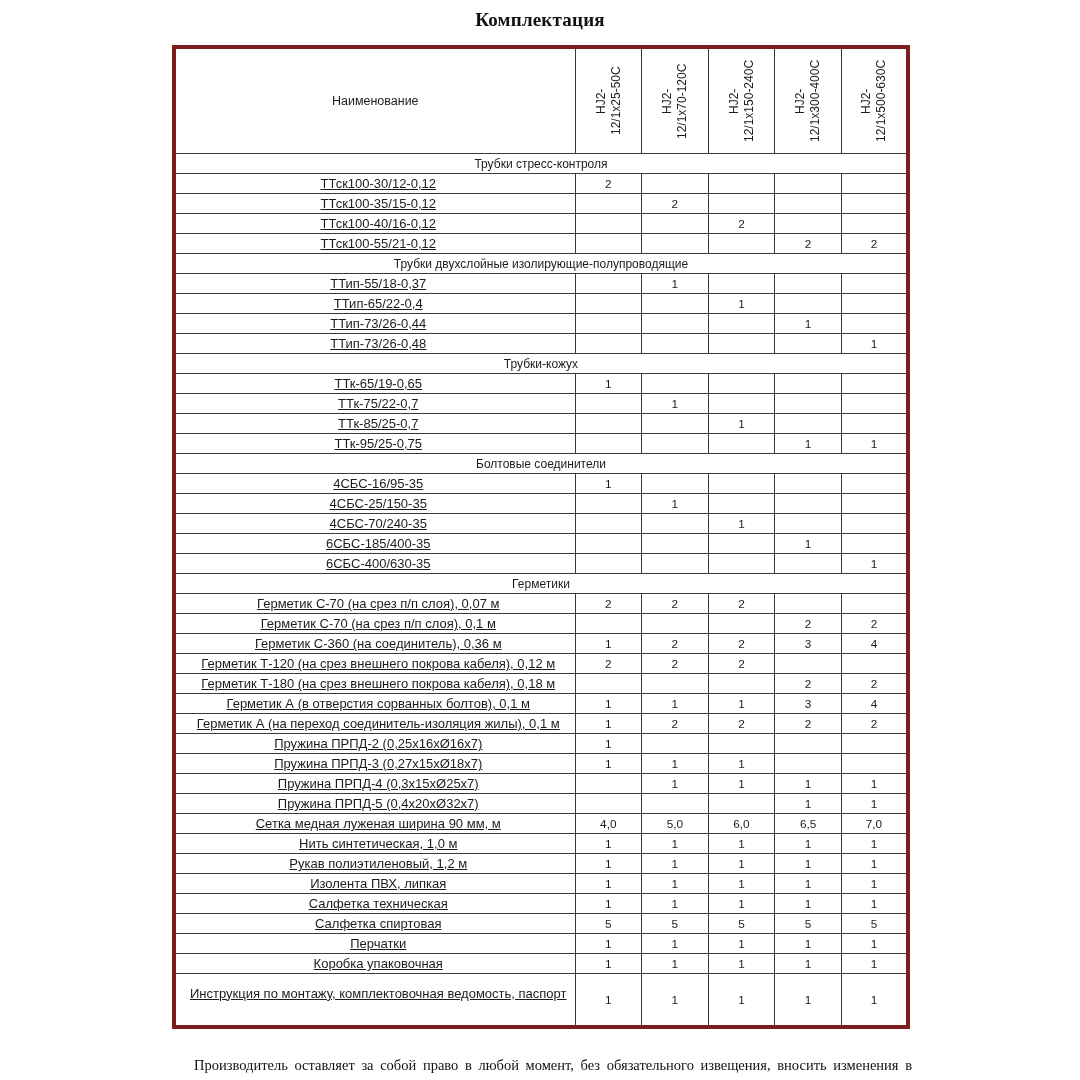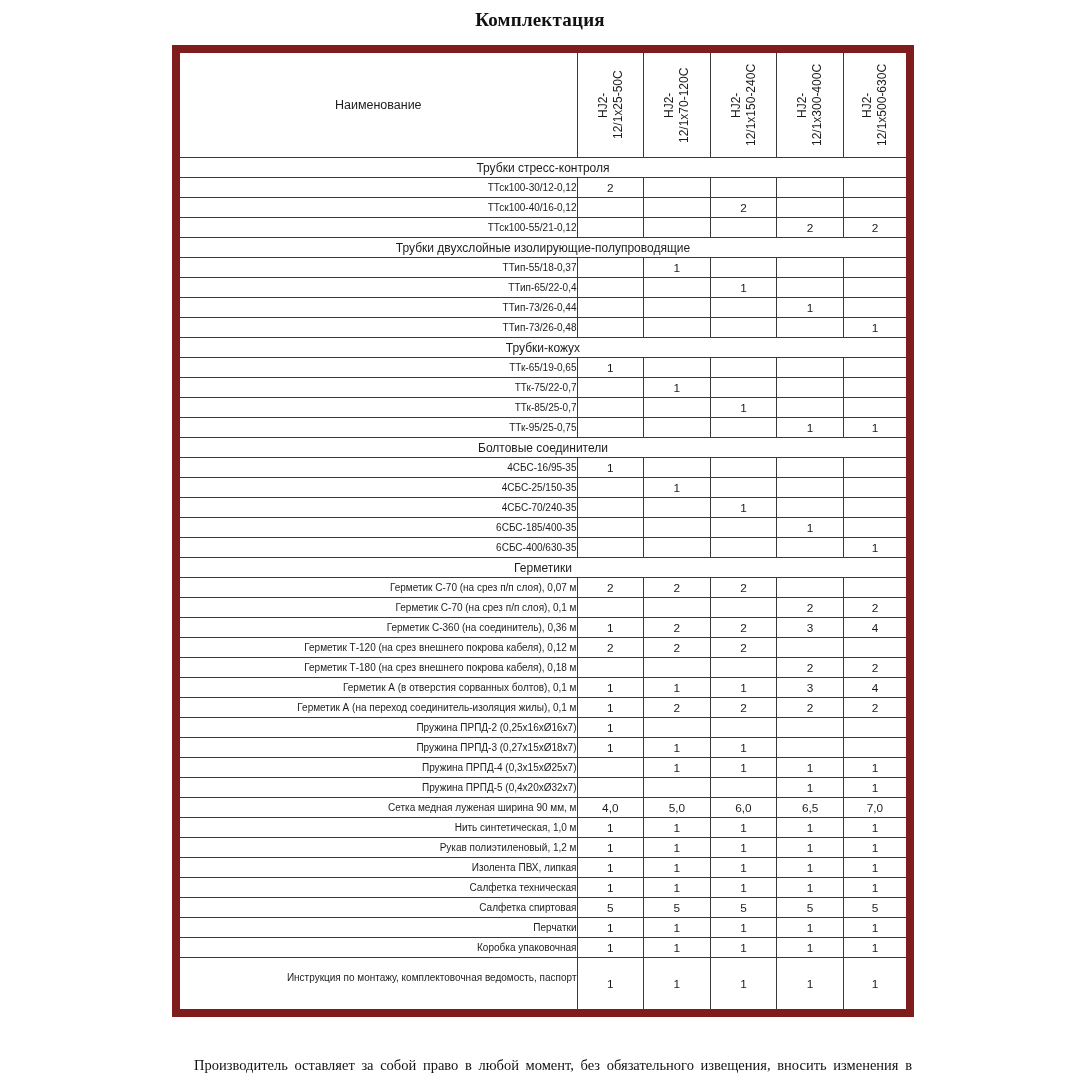--- a/index.html
+++ b/index.html
@@ -48,21 +48,21 @@
   table.spec col.c-var   { width: 66.6px; }
 
   table.spec td, table.spec th {
     border: 1px solid #3a3a3a;
     padding: 0;
     vertical-align: middle;
     background: #fff;
   }
   
   table.spec {
-    border: 8px solid #7f1d1d;
+    border: 4px solid #7f1d1d;
   }
 
   th.head-name {
     height: 104px;
     text-align: center;
     font-weight: normal;
     font-size: 12.5px;
   }
   th.head-var {
     height: 104px;
@@ -84,23 +84,24 @@
 
   tr.section td {
     height: 19px;
     text-align: center;
     font-size: 12px;
     padding: 0 2px;
   }
   tr.item td.name {
     height: 19px;
     padding: 0 0 0 6px;
-    text-align: right;
-    font-size: 10px;
+    text-align: center;
+    font-size: 13px;
     white-space: nowrap;
+    text-decoration: underline;
   }
   tr.item td.val {
     height: 19px;
     text-align: center;
     font-size: 11.8px;
   }
   tr.item.tall td.name {
     height: 35px;
     white-space: normal;
     line-height: 1.35;
@@ -180,20 +181,28 @@
           </tr>
           <tr class="item">
             <td class="name">ТТск100-30/12-0,12</td>
             <td class="val">2</td>
             <td class="val"></td>
             <td class="val"></td>
             <td class="val"></td>
             <td class="val"></td>
           </tr>
           <tr class="item">
+            <td class="name">ТТск100-35/15-0,12</td>
+            <td class="val"></td>
+            <td class="val">2</td>
+            <td class="val"></td>
+            <td class="val"></td>
+            <td class="val"></td>
+          </tr>
+          <tr class="item">
             <td class="name">ТТск100-40/16-0,12</td>
             <td class="val"></td>
             <td class="val"></td>
             <td class="val">2</td>
             <td class="val"></td>
             <td class="val"></td>
           </tr>
           <tr class="item">
             <td class="name">ТТск100-55/21-0,12</td>
             <td class="val"></td>

